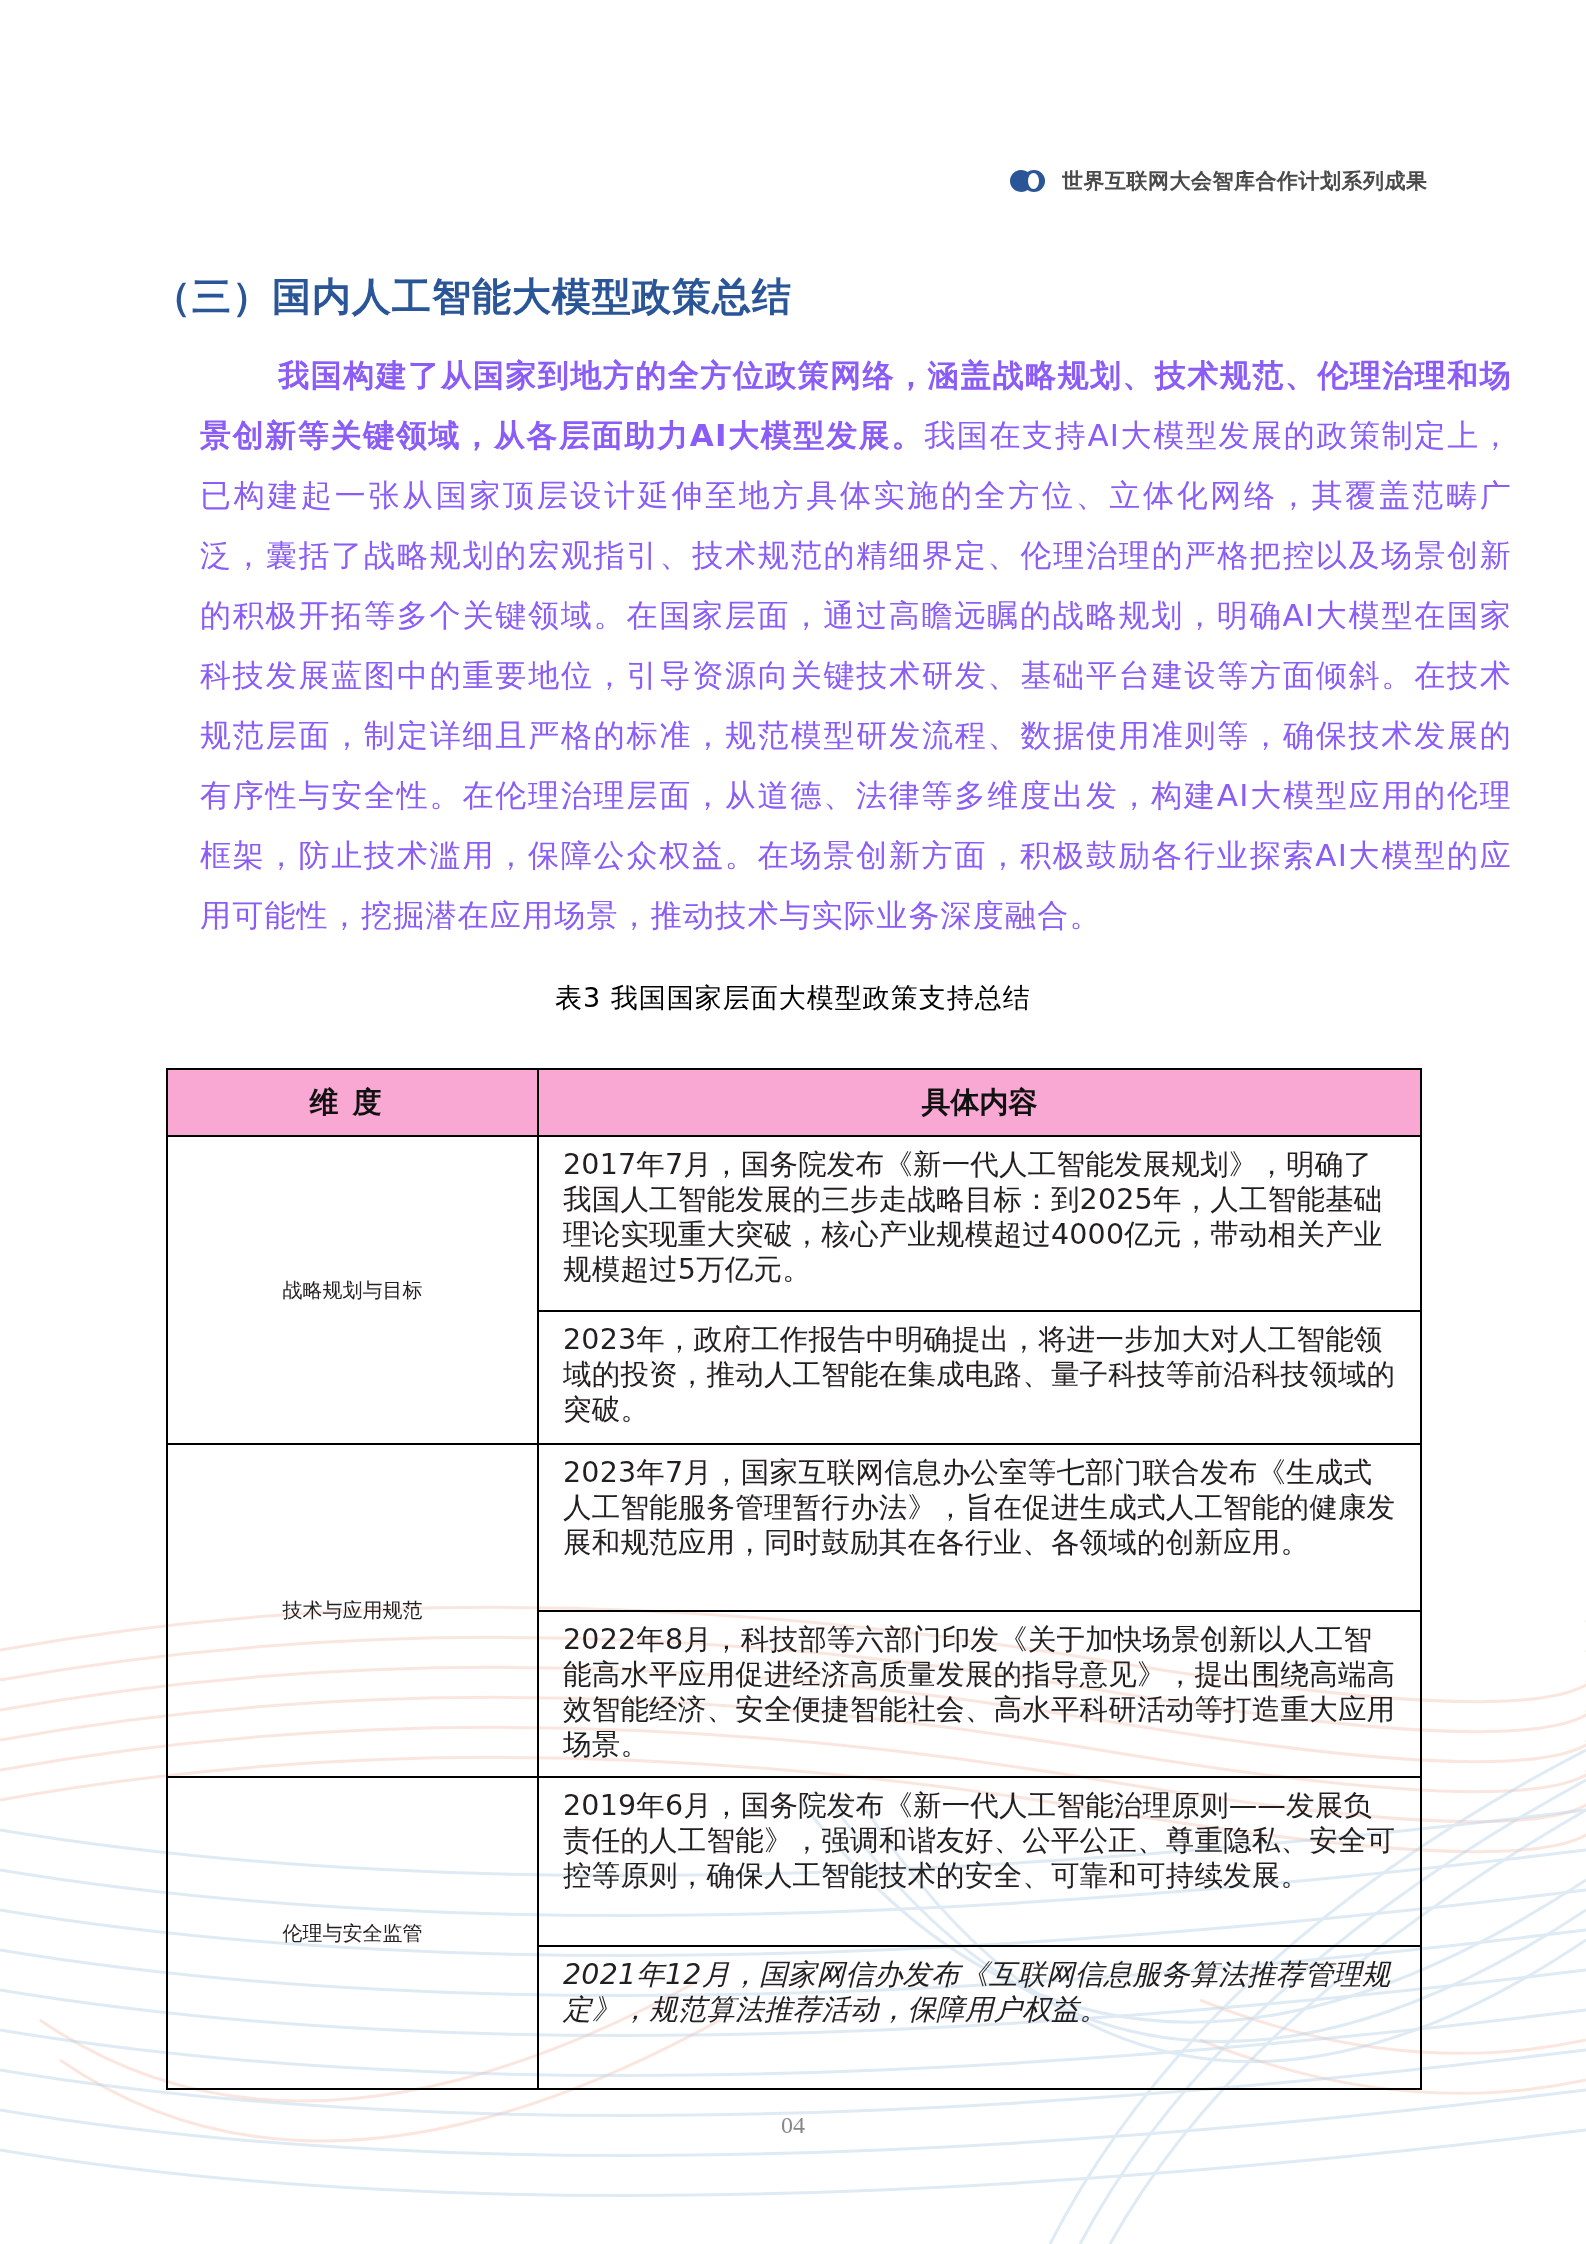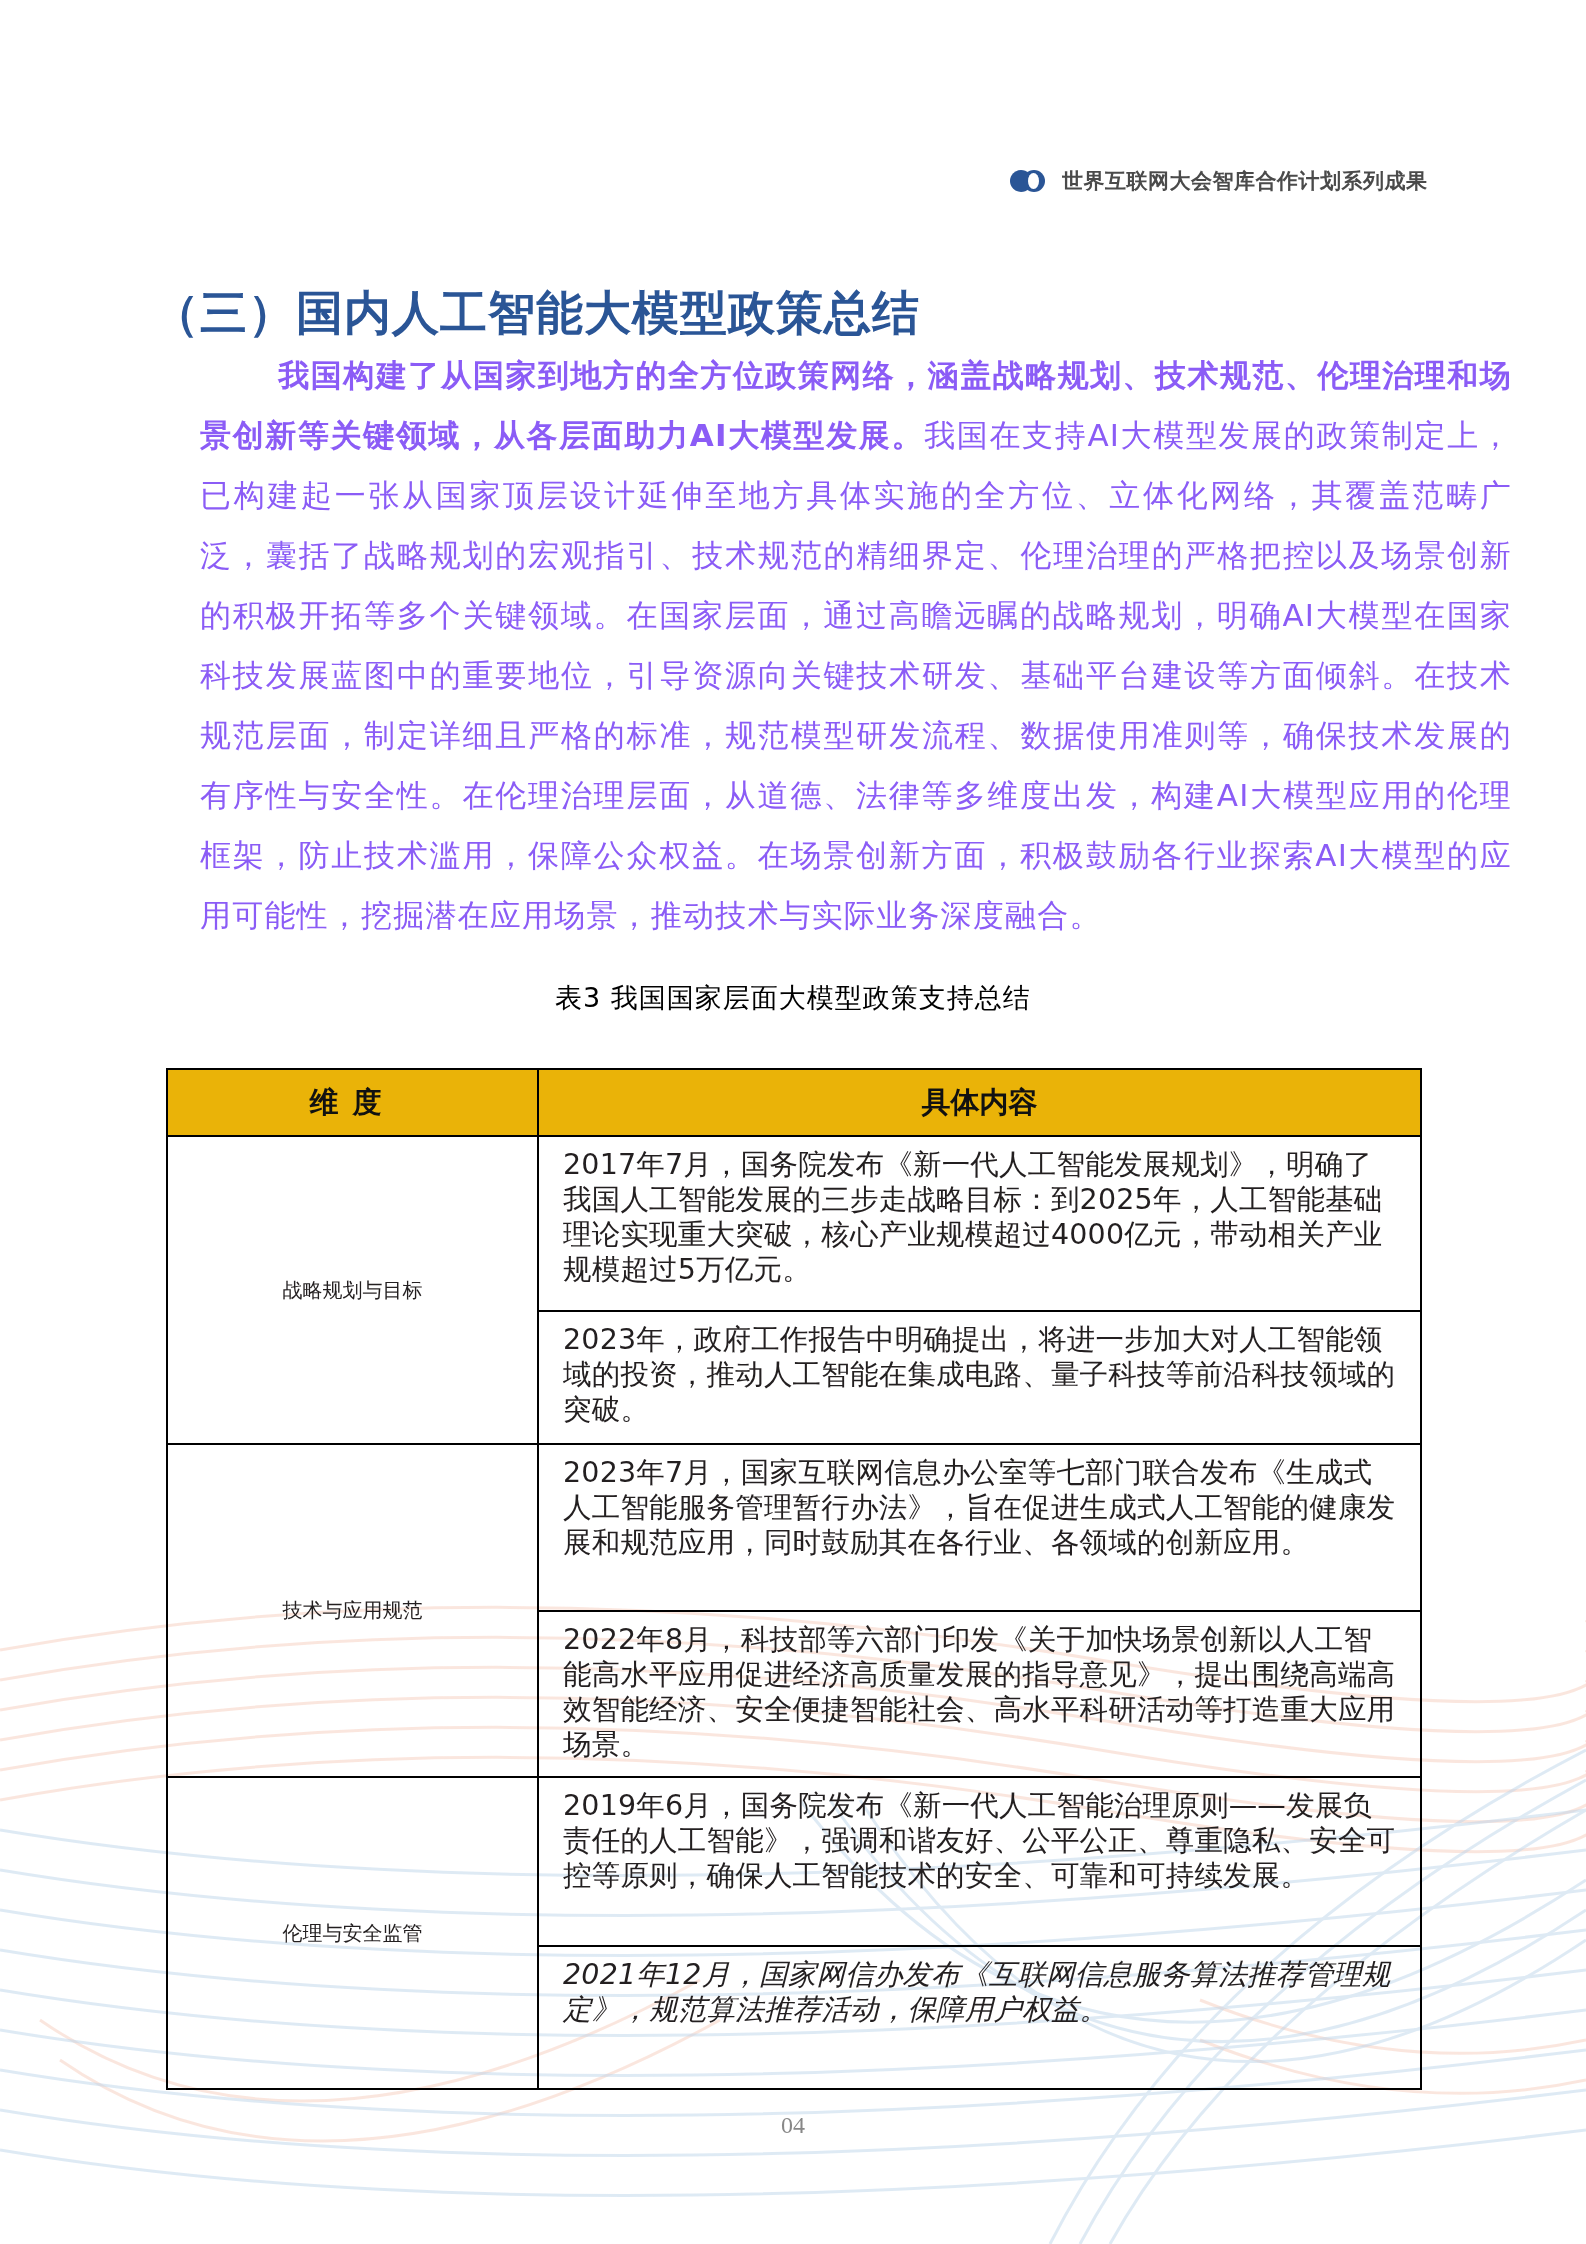--- a/index.html
+++ b/index.html
@@ -8,31 +8,31 @@
 
   .bg-decor { position: absolute; left: 0; top: 1500px; width: 1586px; height: 744px; z-index: 0; pointer-events: none; }
 
   .running-header { position: absolute; top: 164px; left: 1010px; height: 34px; display: flex; align-items: center; z-index: 2; font-family: Liberation Mono, monospace; }
   .header-icon { width: 36px; height: 22px; position: relative; margin-right: 16px; }
   .header-icon .c1 { position: absolute; left: 0; top: 0; width: 22px; height: 22px; border-radius: 50%; background: #2A5596; }
   .header-icon .c2 { position: absolute; left: 13px; top: 0; width: 22px; height: 22px; border-radius: 50%; background: #2A5596; }
   .header-icon .c3 { position: absolute; left: 18px; top: 3px; width: 11px; height: 16px; border-radius: 50%; background: #ffffff; }
   .header-text { font-size: 21px; font-weight: bold; color: #4a4a4a; letter-spacing: 0.5px; white-space: nowrap; }
 
-  .section-title { position: absolute; top: 270px; left: 152px; font-size: 47px; font-weight: bold; color: #2A5596; letter-spacing: 1px; white-space: nowrap; z-index: 2; margin-top: 12px; }
+  .section-title { position: absolute; top: 270px; left: 152px; font-size: 39px; font-weight: bold; color: #2A5596; letter-spacing: 1px; white-space: nowrap; z-index: 2; }
 
   .body-text { position: absolute; top: 345px; left: 152px; width: 1312px; font-size: 31px; line-height: 60px; text-align: justify; color: #8b5cf6; z-index: 2; letter-spacing: 1.2px; margin-left: 48px; }
   .body-text .lead { font-weight: bold; }
   .body-text .indent { display: inline-block; width: 78px; }
 
   .table-caption { position: absolute; top: 980px; left: 0; width: 1586px; text-align: center; font-size: 27px; color: #000000; z-index: 2; letter-spacing: 1px; }
 
   .policy-table { position: absolute; top: 1068px; left: 166px; width: 1256px; border-collapse: collapse; z-index: 2; }
   .policy-table th, .policy-table td { border: 2.5px solid #000; }
-  .policy-table th { background: #eab308; height: 67px; font-size: 29px; font-weight: bold; color: #111; text-align: center; }
+  .policy-table th { background: #f9a8d4; height: 67px; font-size: 29px; font-weight: bold; color: #111; text-align: center; }
   .policy-table th.dim { width: 371px; letter-spacing: 14px; }
   .policy-table td.dim-cell { width: 371px; text-align: center; font-size: 20px; color: #231f20; background: transparent; vertical-align: middle; margin-top: 8px; }
   .policy-table td.content-cell { font-size: 28.5px; line-height: 35px; color: #231f20; padding: 10px 24px 14px 24px; vertical-align: top; background: transparent; letter-spacing: 0.2px; border-radius: 8px; }
 
   .page-number { position: absolute; top: 2112px; left: 0; width: 1586px; text-align: center; font-family: "Liberation Serif", serif; font-size: 24px; color: #888; z-index: 2; }
 </style>
 </head>
 <body>
 
 <svg class="bg-decor" viewBox="0 0 1586 744" preserveAspectRatio="none">

